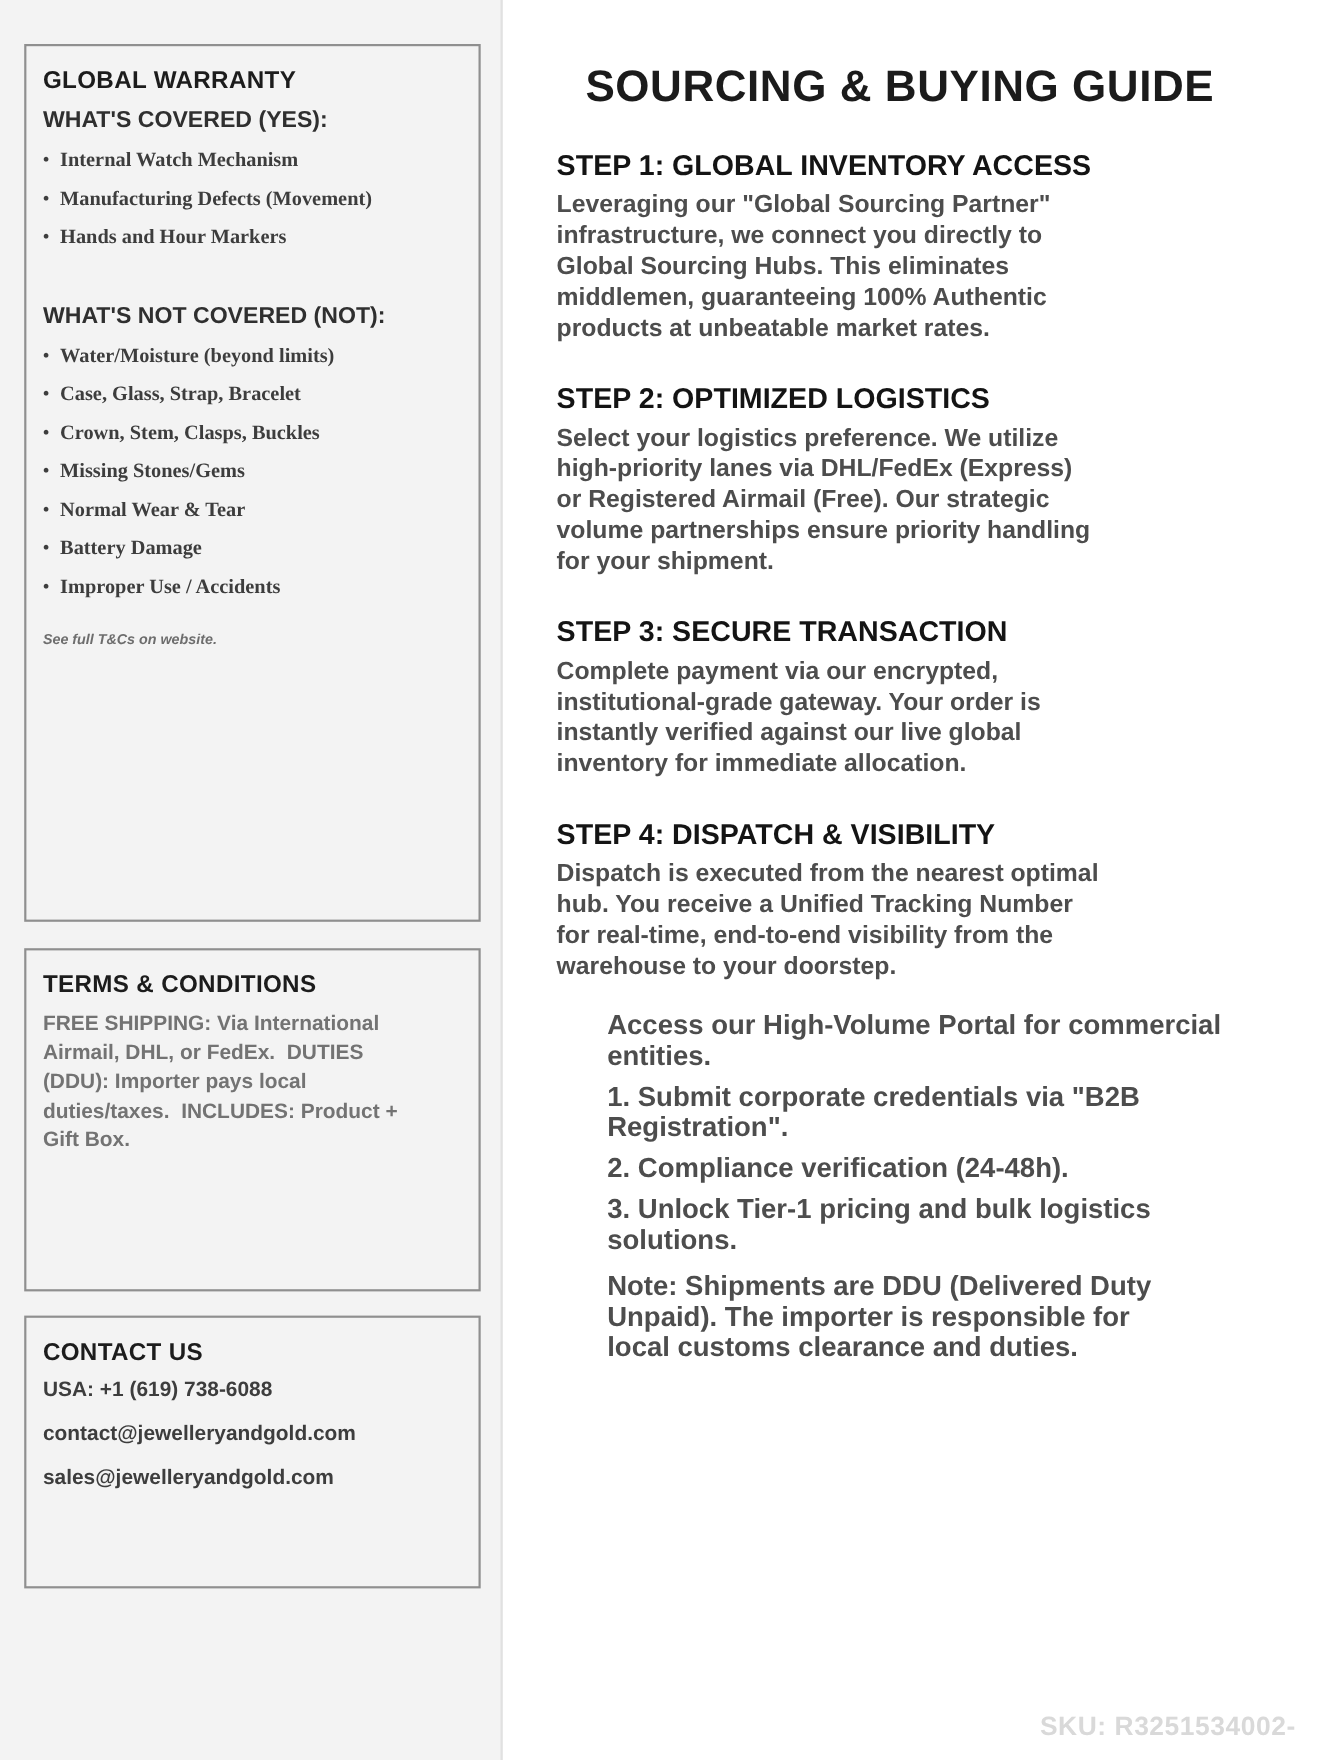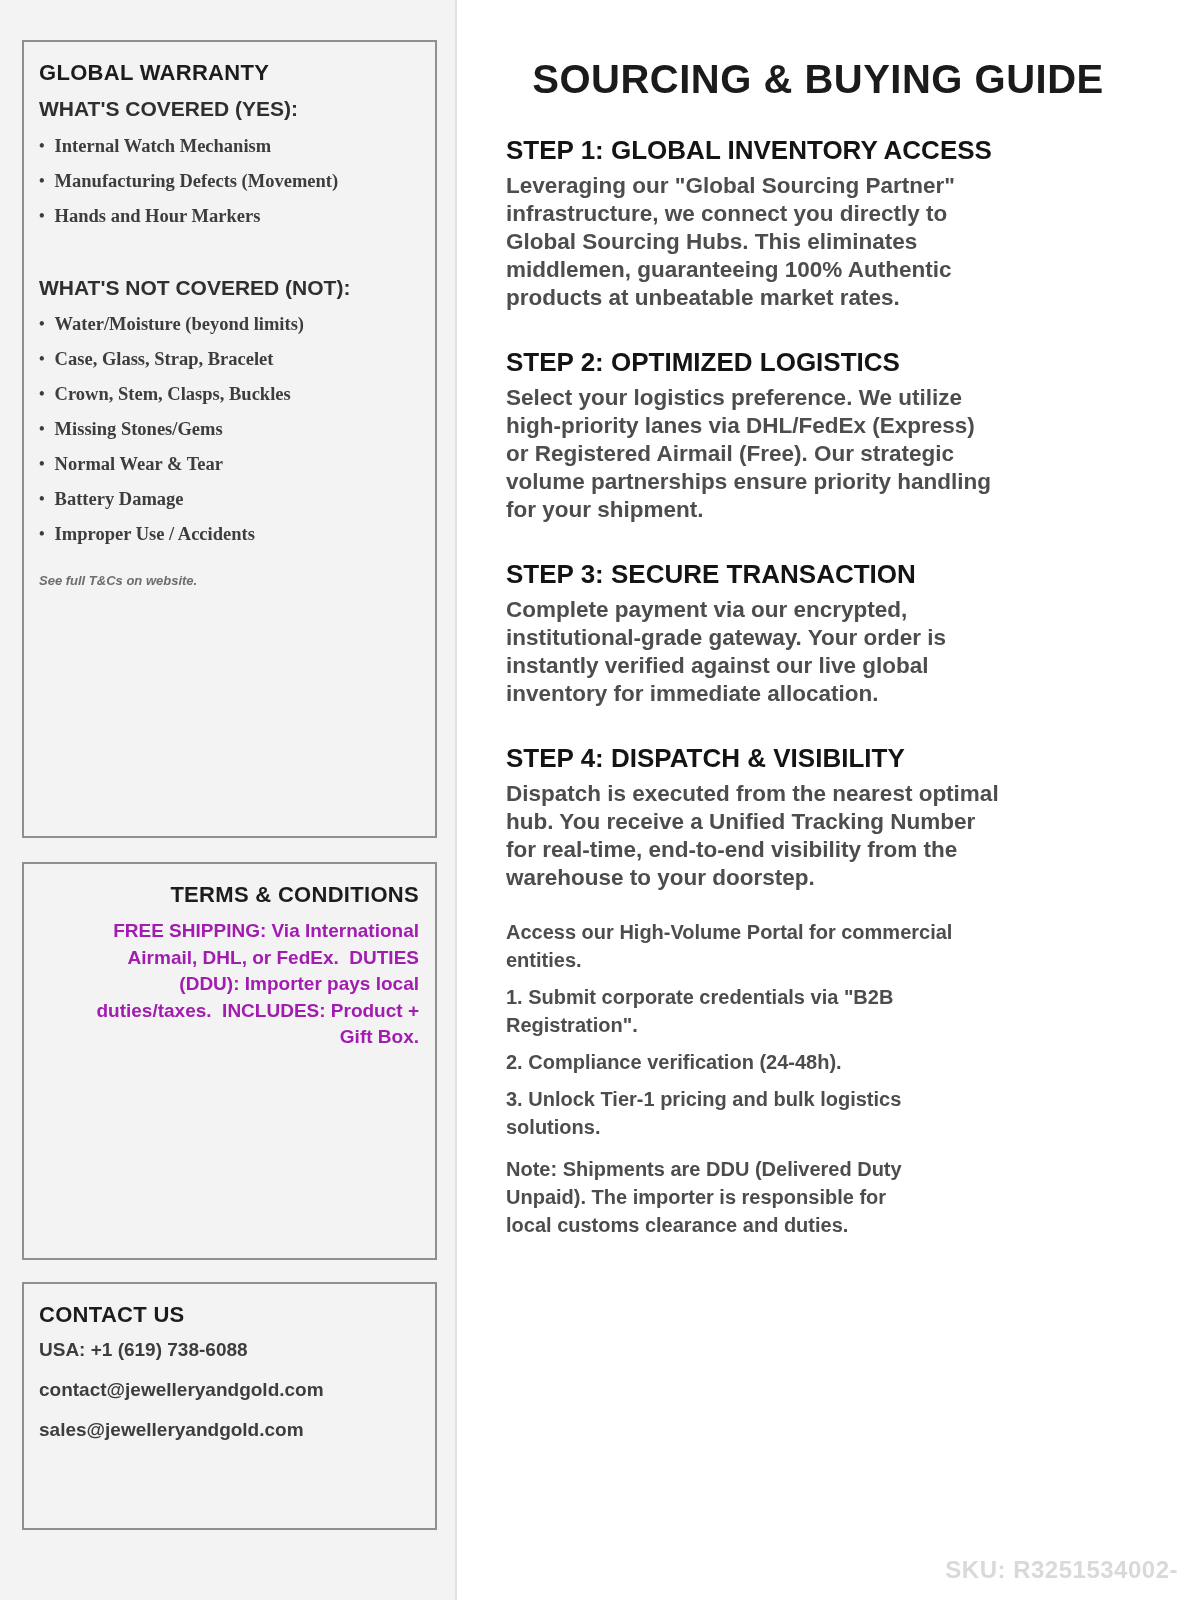--- a/index.html
+++ b/index.html
@@ -23,21 +23,21 @@
   }
   .panel {
     margin-left: 22px;
     width: 415px;
     border: 2px solid #8f8f8f;
     background: #f3f3f3;
     padding: 18px 16px 0 15px;
     overflow: hidden;
   }
   .panel-warranty { margin-top: 40px; height: 798px; }
-  .panel-terms    { margin-top: 24px; height: 398px; text-align: right; }
+  .panel-terms    { margin-top: 24px; height: 312px; }
   .panel-contact  { margin-top: 22px; height: 248px; }
   .panel-title {
     font-size: 22px;
     line-height: 1.2;
     color: #1c1c1c;
     letter-spacing: 0.3px;
     white-space: nowrap;
     margin-bottom: 10px;
   }
   .panel-subhead {
@@ -65,21 +65,21 @@
   }
   .panel-note {
     margin-top: 26px;
     font-size: 13px;
     color: #6d6d6d;
     font-style: italic;
   }
   .panel-body {
     font-size: 19px;
     line-height: 26.5px;
-    color: #a21caf;
+    color: #737373;
     white-space: pre-wrap;
   }
   .contact-line {
     font-size: 19px;
     line-height: 24px;
     color: #3d3d3d;
     margin-bottom: 16px;
     white-space: nowrap;
   }
   
@@ -110,25 +110,26 @@
   }
   .section-heading.first { margin-top: 36px; }
   .section-body {
     font-size: 22.5px;
     line-height: 28px;
     color: #4d4d4d;
     white-space: pre-wrap;
     margin-bottom: 26px;
   }
   .b2b-para {
-    font-size: 20px;
+    font-size: 25px;
     line-height: 28px;
     color: #4d4d4d;
     white-space: pre-wrap;
     margin-bottom: 9px;
+    margin-left: 46px;
   }
   .b2b-note { margin-top: 14px; }
   .sku {
     position: absolute;
     right: 22px;
     top: 1556px;
     font-size: 24px;
     color: #d9d9d9;
     letter-spacing: 0.5px;
     white-space: nowrap;

